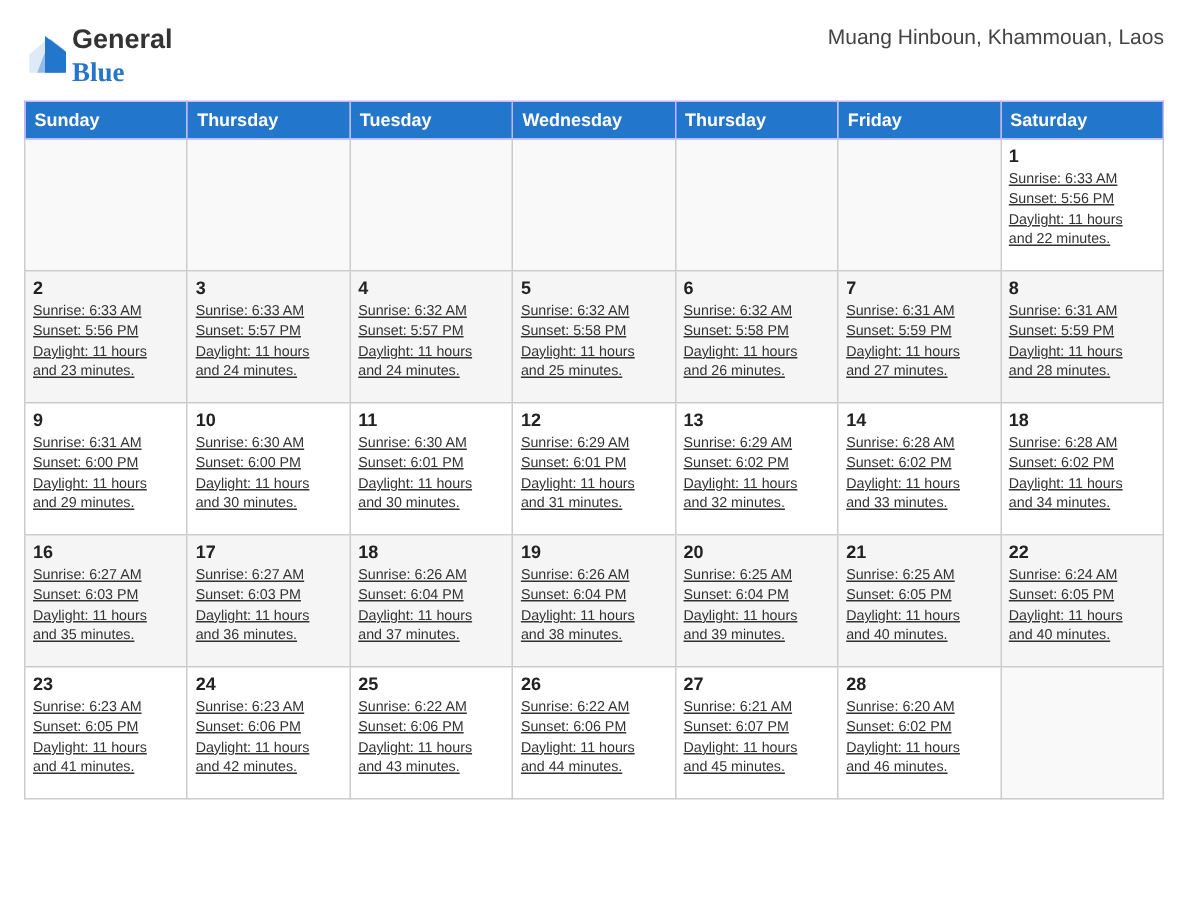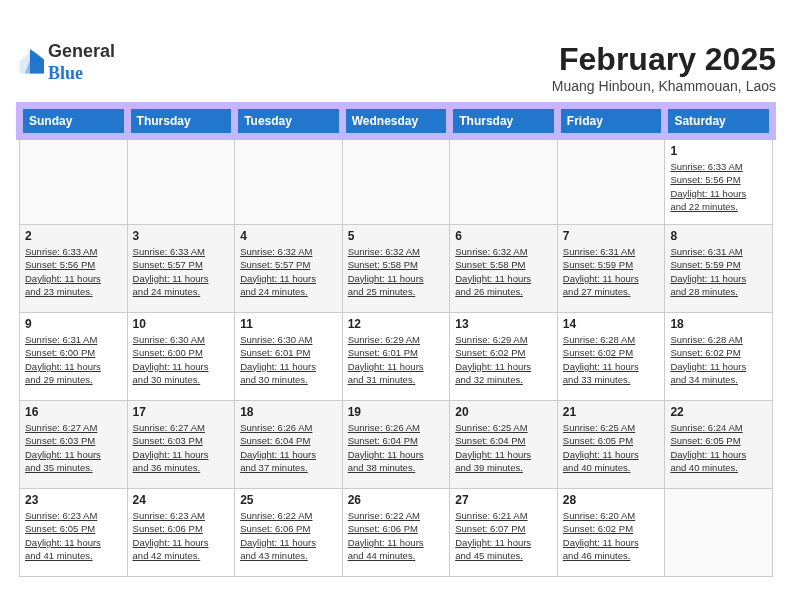--- a/index.html
+++ b/index.html
@@ -8,21 +8,20 @@
       background: #fff;
       width: 792px;
       min-height: 612px;
       padding: 16px;
     }
     .header {
       display: flex;
       align-items: flex-start;
       justify-content: space-between;
       margin-bottom: 8px;
-      margin-top: 25px;
     }
     .logo {
       display: flex;
       align-items: center;
       gap: 4px;
     }
     .logo-text {
       font-size: 18px;
       font-weight: bold;
       line-height: 1.2;
@@ -50,21 +49,21 @@
       border-collapse: collapse;
       border: 1px solid #ccc;
     }
     .calendar th {
       background-color: #2277cc;
       color: #fff;
       font-size: 12px;
       font-weight: bold;
       padding: 5px 6px;
       text-align: left;
-      border: 7px solid #c4b5fd;
+      border: 1px solid #c4b5fd;
     }
     .calendar td {
       vertical-align: top;
       border: 1px solid #ccc;
       padding: 4px 5px;
       width: calc(100% / 7);
       height: 88px;
       background: #fff;
     }
     .calendar td.empty {
@@ -98,21 +97,20 @@
       <polygon points="16,4 28,14 28,28 4,28 4,14" fill="#2277cc" opacity="0.15"></polygon>
       <polygon points="20,2 30,10 30,28 10,28" fill="#2277cc" opacity="0.4"></polygon>
       <polygon points="16,0 32,12 32,28 16,28" fill="#2277cc"></polygon>
     </svg>
     <div class="logo-text">
       <span class="logo-general">General</span><br>
       <span class="logo-blue">Blue</span>
     </div>
   </div>
   <div class="title-block">
-    <div class="month-title">February 2025</div>
     <div class="location">Muang Hinboun, Khammouan, Laos</div>
   </div>
 </div>
 
 <table class="calendar">
   <thead>
     <tr>
     <th>Sunday</th>
         <th>Thursday</th>
         <th>Tuesday</th>

